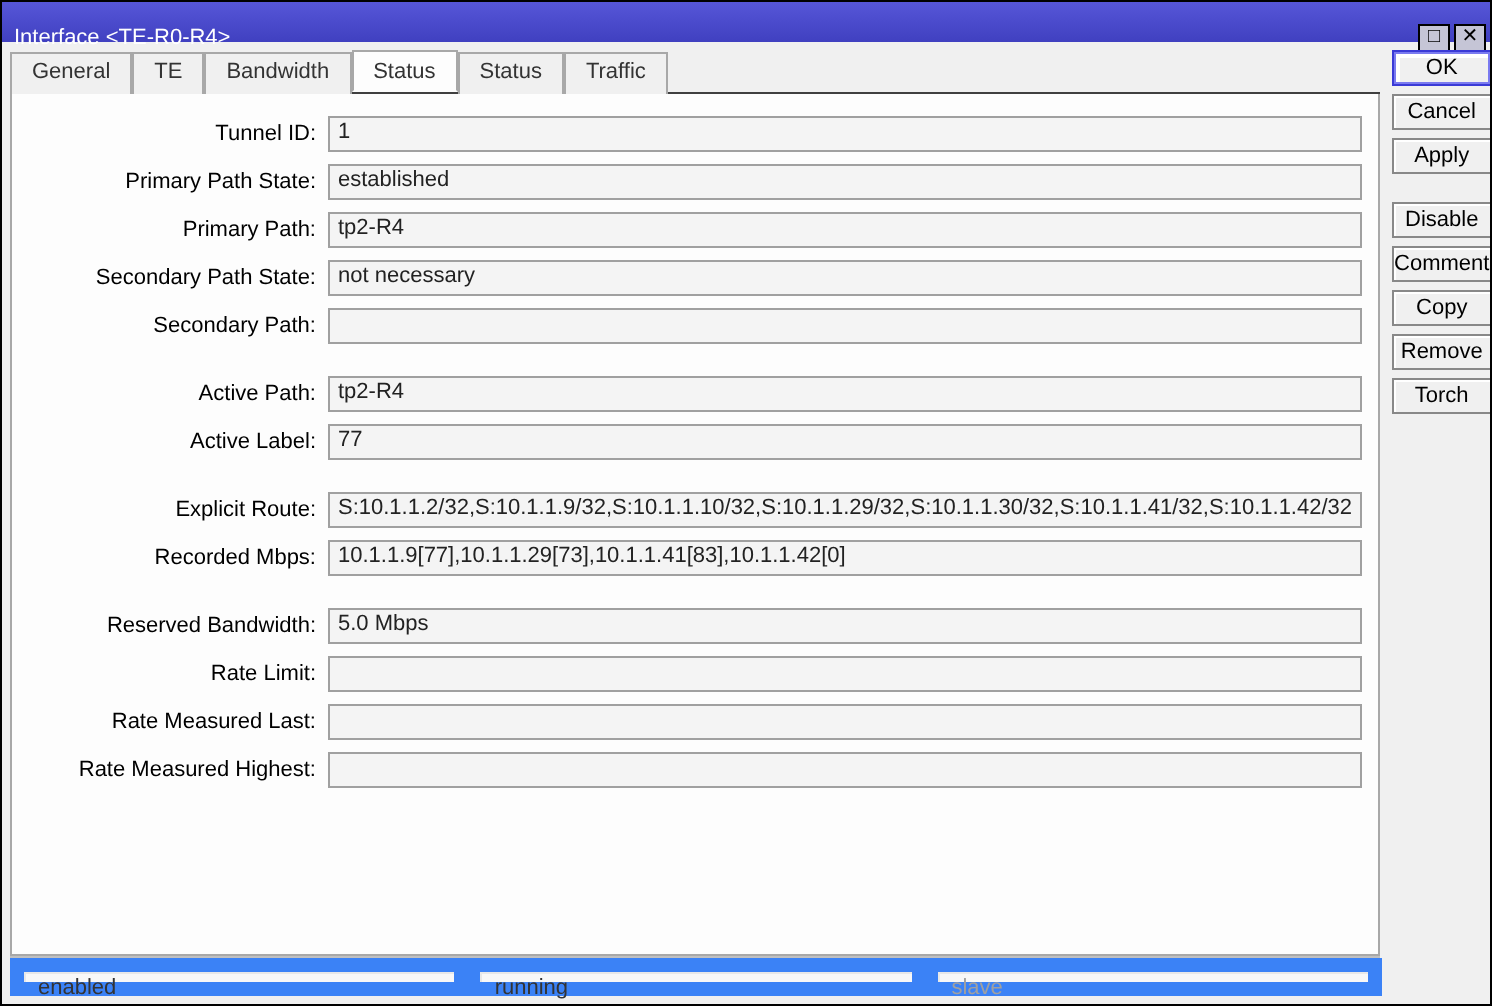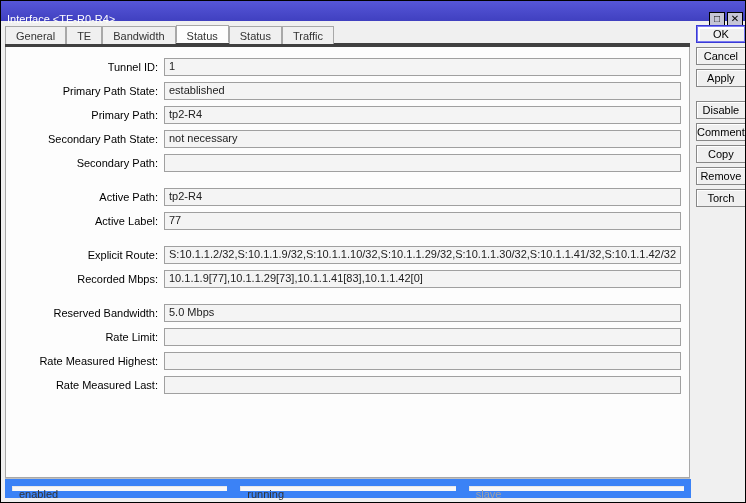--- a/index.html
+++ b/index.html
@@ -44,21 +44,21 @@
     background: #f0f0f0;
   }
   .left {
     flex: 1;
     display: flex;
     flex-direction: column;
     margin-right: 6px;
   }
   .tabs {
     display: flex;
-    border-bottom: 4px solid #404040;
+    border-bottom: 1px solid #404040;
     position: relative;
     height: 22px;
   }
   .tab {
     padding: 3px 10px 3px 10px;
     border: 1px solid #a8a8a8;
     border-bottom: none;
     background: #f0f0f0;
     margin-right: 0px;
     position: relative;
@@ -213,25 +213,25 @@
 
       <div class="row">
         <div class="lbl">Reserved Bandwidth:</div>
         <div class="val">5.0 Mbps</div>
       </div>
       <div class="row">
         <div class="lbl">Rate Limit:</div>
         <div class="val"></div>
       </div>
       <div class="row">
+        <div class="lbl">Rate Measured Last:</div>
+        <div class="val"></div>
+      </div>
+      <div class="row">
         <div class="lbl">Rate Measured Highest:</div>
-        <div class="val"></div>
-      </div>
-      <div class="row">
-        <div class="lbl">Rate Measured Last:</div>
         <div class="val"></div>
       </div>
 
     </div>
 
     <div class="statusbar">
       <div class="status-cell">enabled</div>
       <div class="status-cell">running</div>
       <div class="status-cell dim">slave</div>
     </div>

